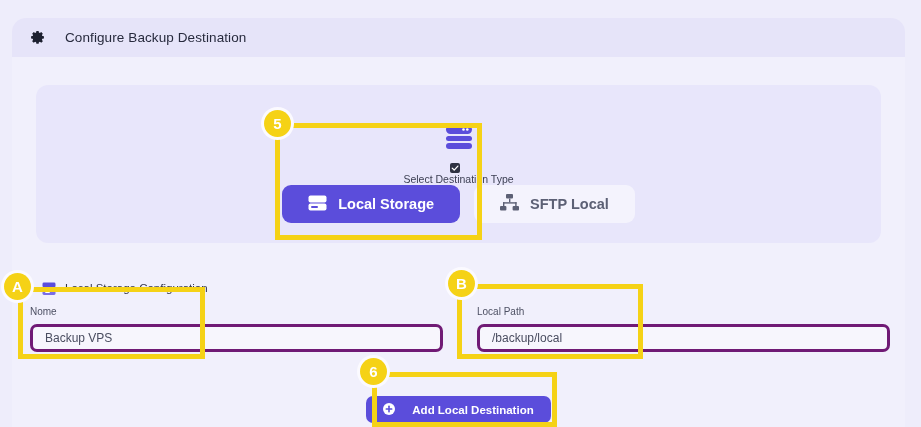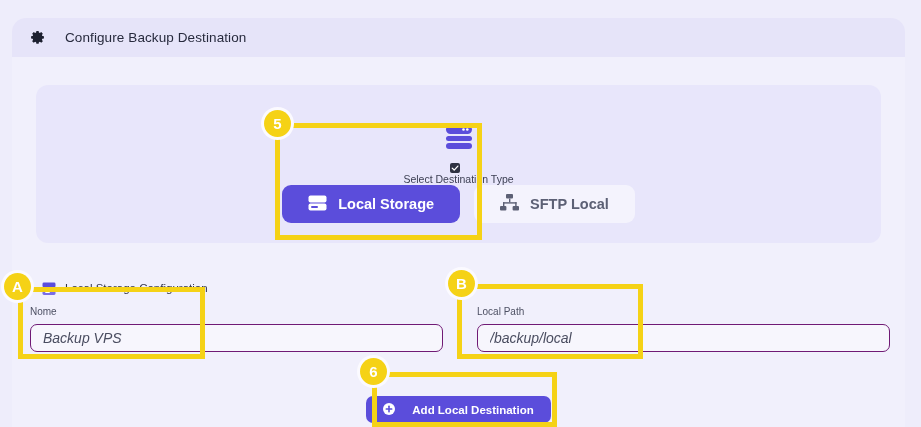--- a/index.html
+++ b/index.html
@@ -145,30 +145,29 @@
   .field { width: 413px; }
   .field-label {
     font-size: 10px;
     color: #4d5063;
     margin-bottom: 7px;
     display: block;
   }
   .field-input {
     width: 100%;
     height: 28px;
-    border: 1px solid #701a75;
+    border: 3px solid #701a75;
     border-radius: 7px;
     background: #f7f6fd;
     box-sizing: border-box;
     padding: 0 12px;
-    font-size: 14px;
+    font-size: 12px;
     color: #4a4d60;
     font-family: "Liberation Sans", sans-serif;
     outline: none;
-    font-style: italic;
   }
 
   .add-btn-wrap {
     position: absolute;
     left: 0;
     top: 378px;
     width: 893px;
     display: flex;
     justify-content: center;
   }

